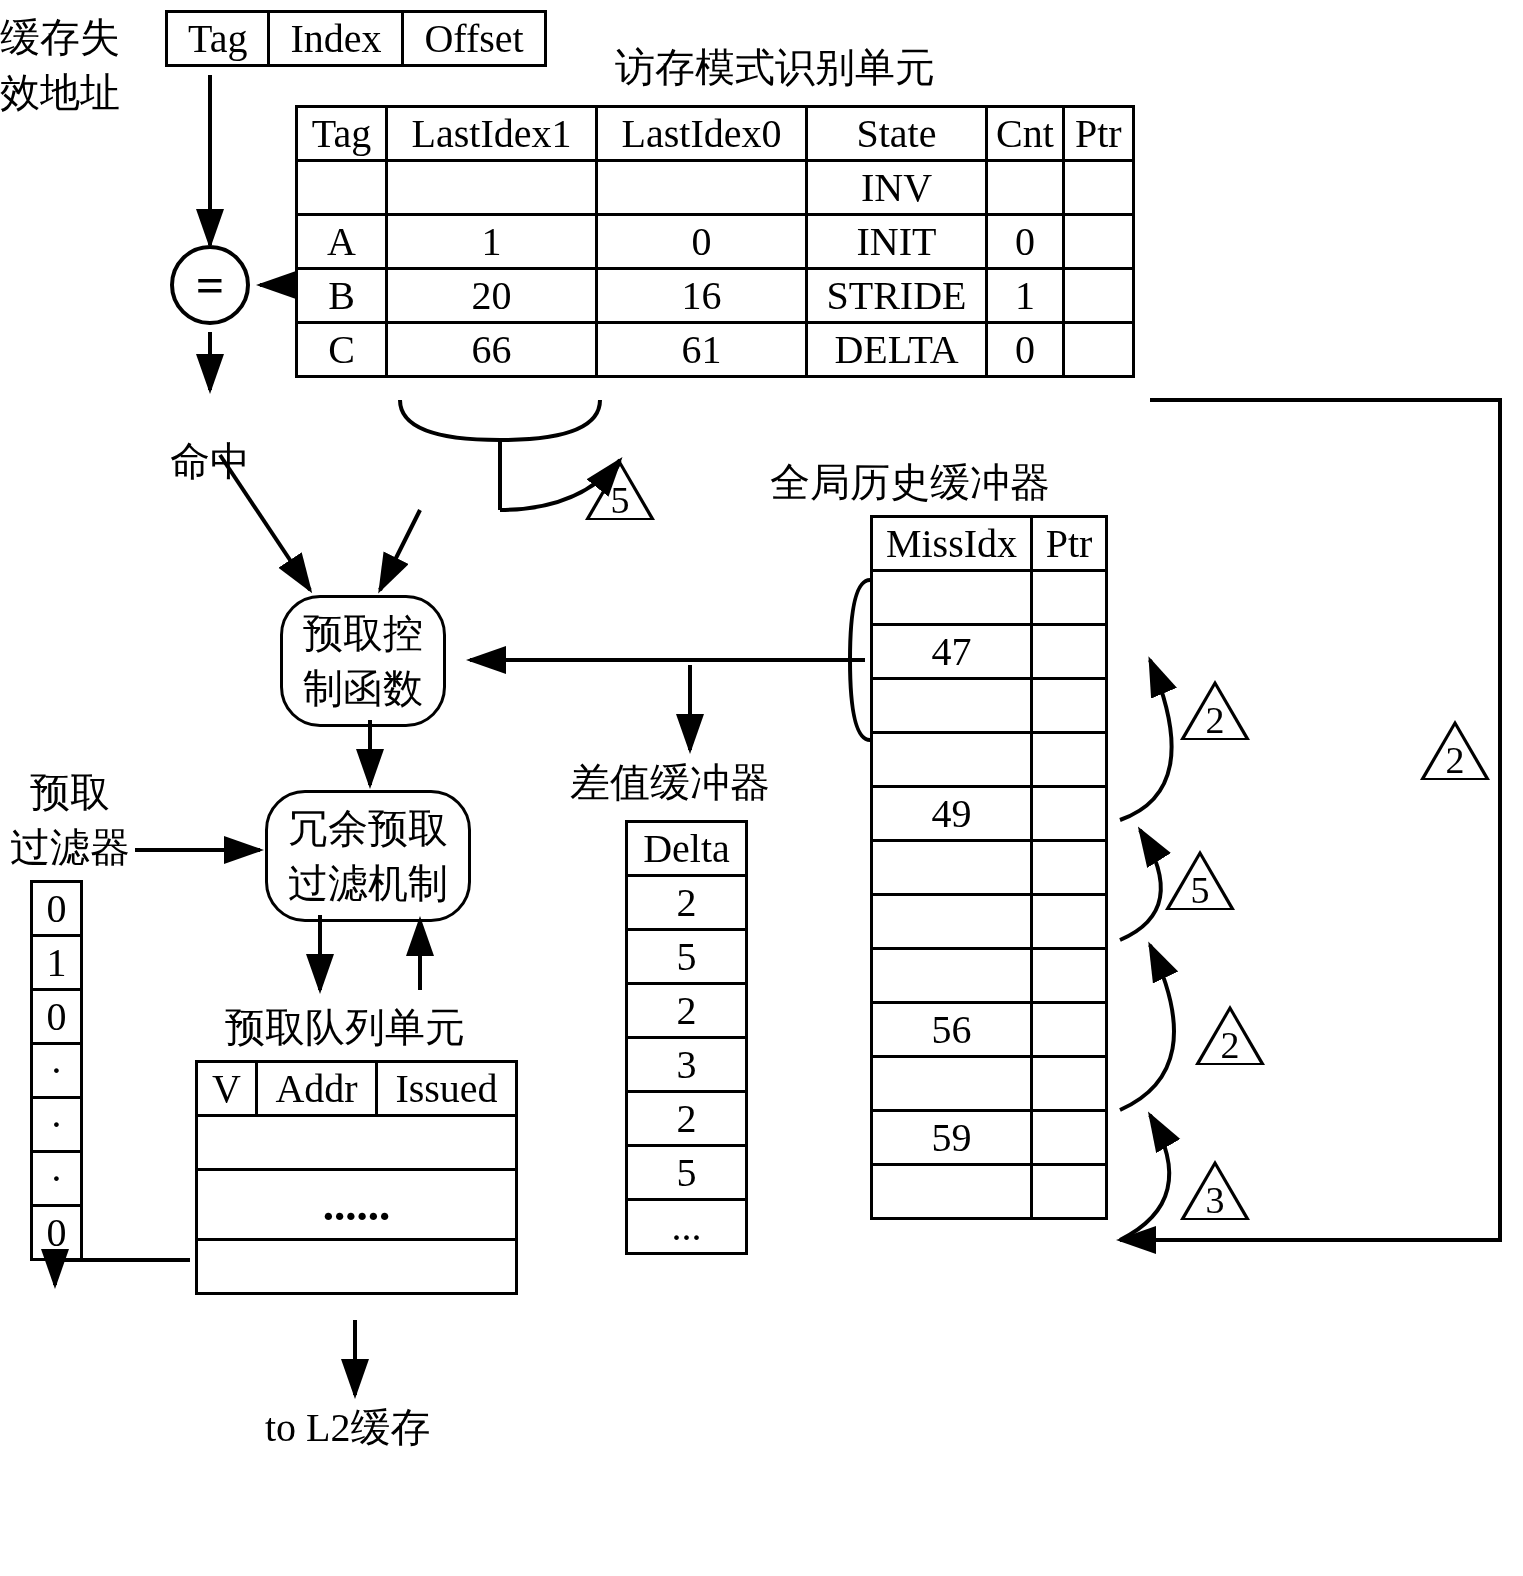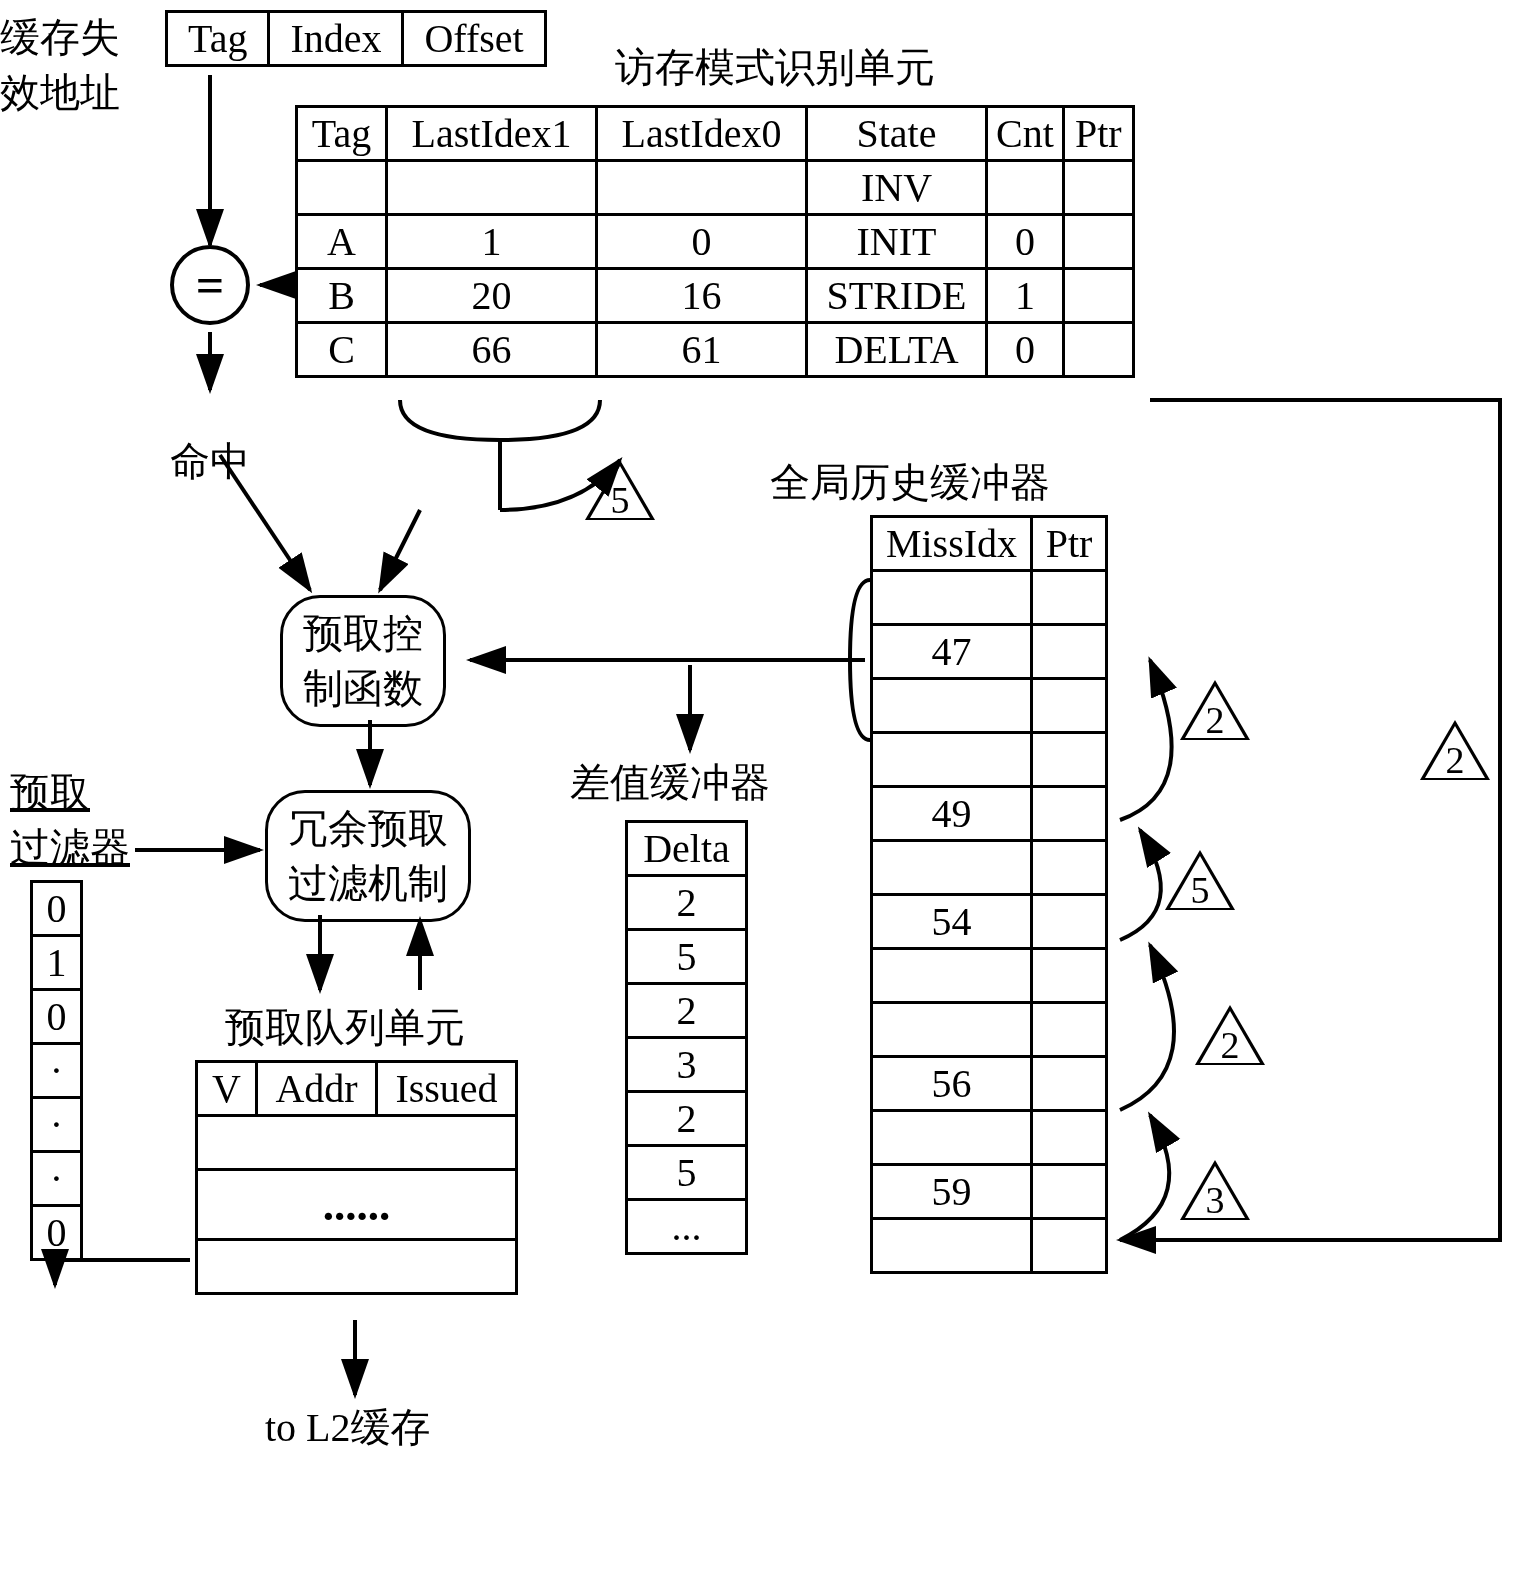--- a/index.html
+++ b/index.html
@@ -163,24 +163,20 @@
       </tr>
   <tr>
         <td>49</td>
         <td></td>
       </tr>
   <tr>
         <td></td>
         <td></td>
       </tr>
   <tr>
-        <td>54</td>
-        <td></td>
-      </tr>
-  <tr>
         <td></td>
         <td></td>
       </tr>
   <tr>
         <td></td>
         <td></td>
       </tr>
   <tr>
         <td>56</td>
         <td></td>
@@ -229,21 +225,21 @@
       </tr>
   <tr>
         <td>5</td>
       </tr>
   <tr>
         <td>...</td>
       </tr>
 </tbody>
   </table>
 
-<div class="text" style="top:765px; left:10px; text-decoration:underline;">
+<div class="text" style="top:765px; left:10px; text-align:center;">
   <span>预取</span><br>
   <span>过滤器</span>
 </div>
 
 <table class="vtable" style="top:880px; left:30px;">
   <tbody>
       <tr>
         <td style="width:50px;">0</td>
       </tr>
   <tr>

